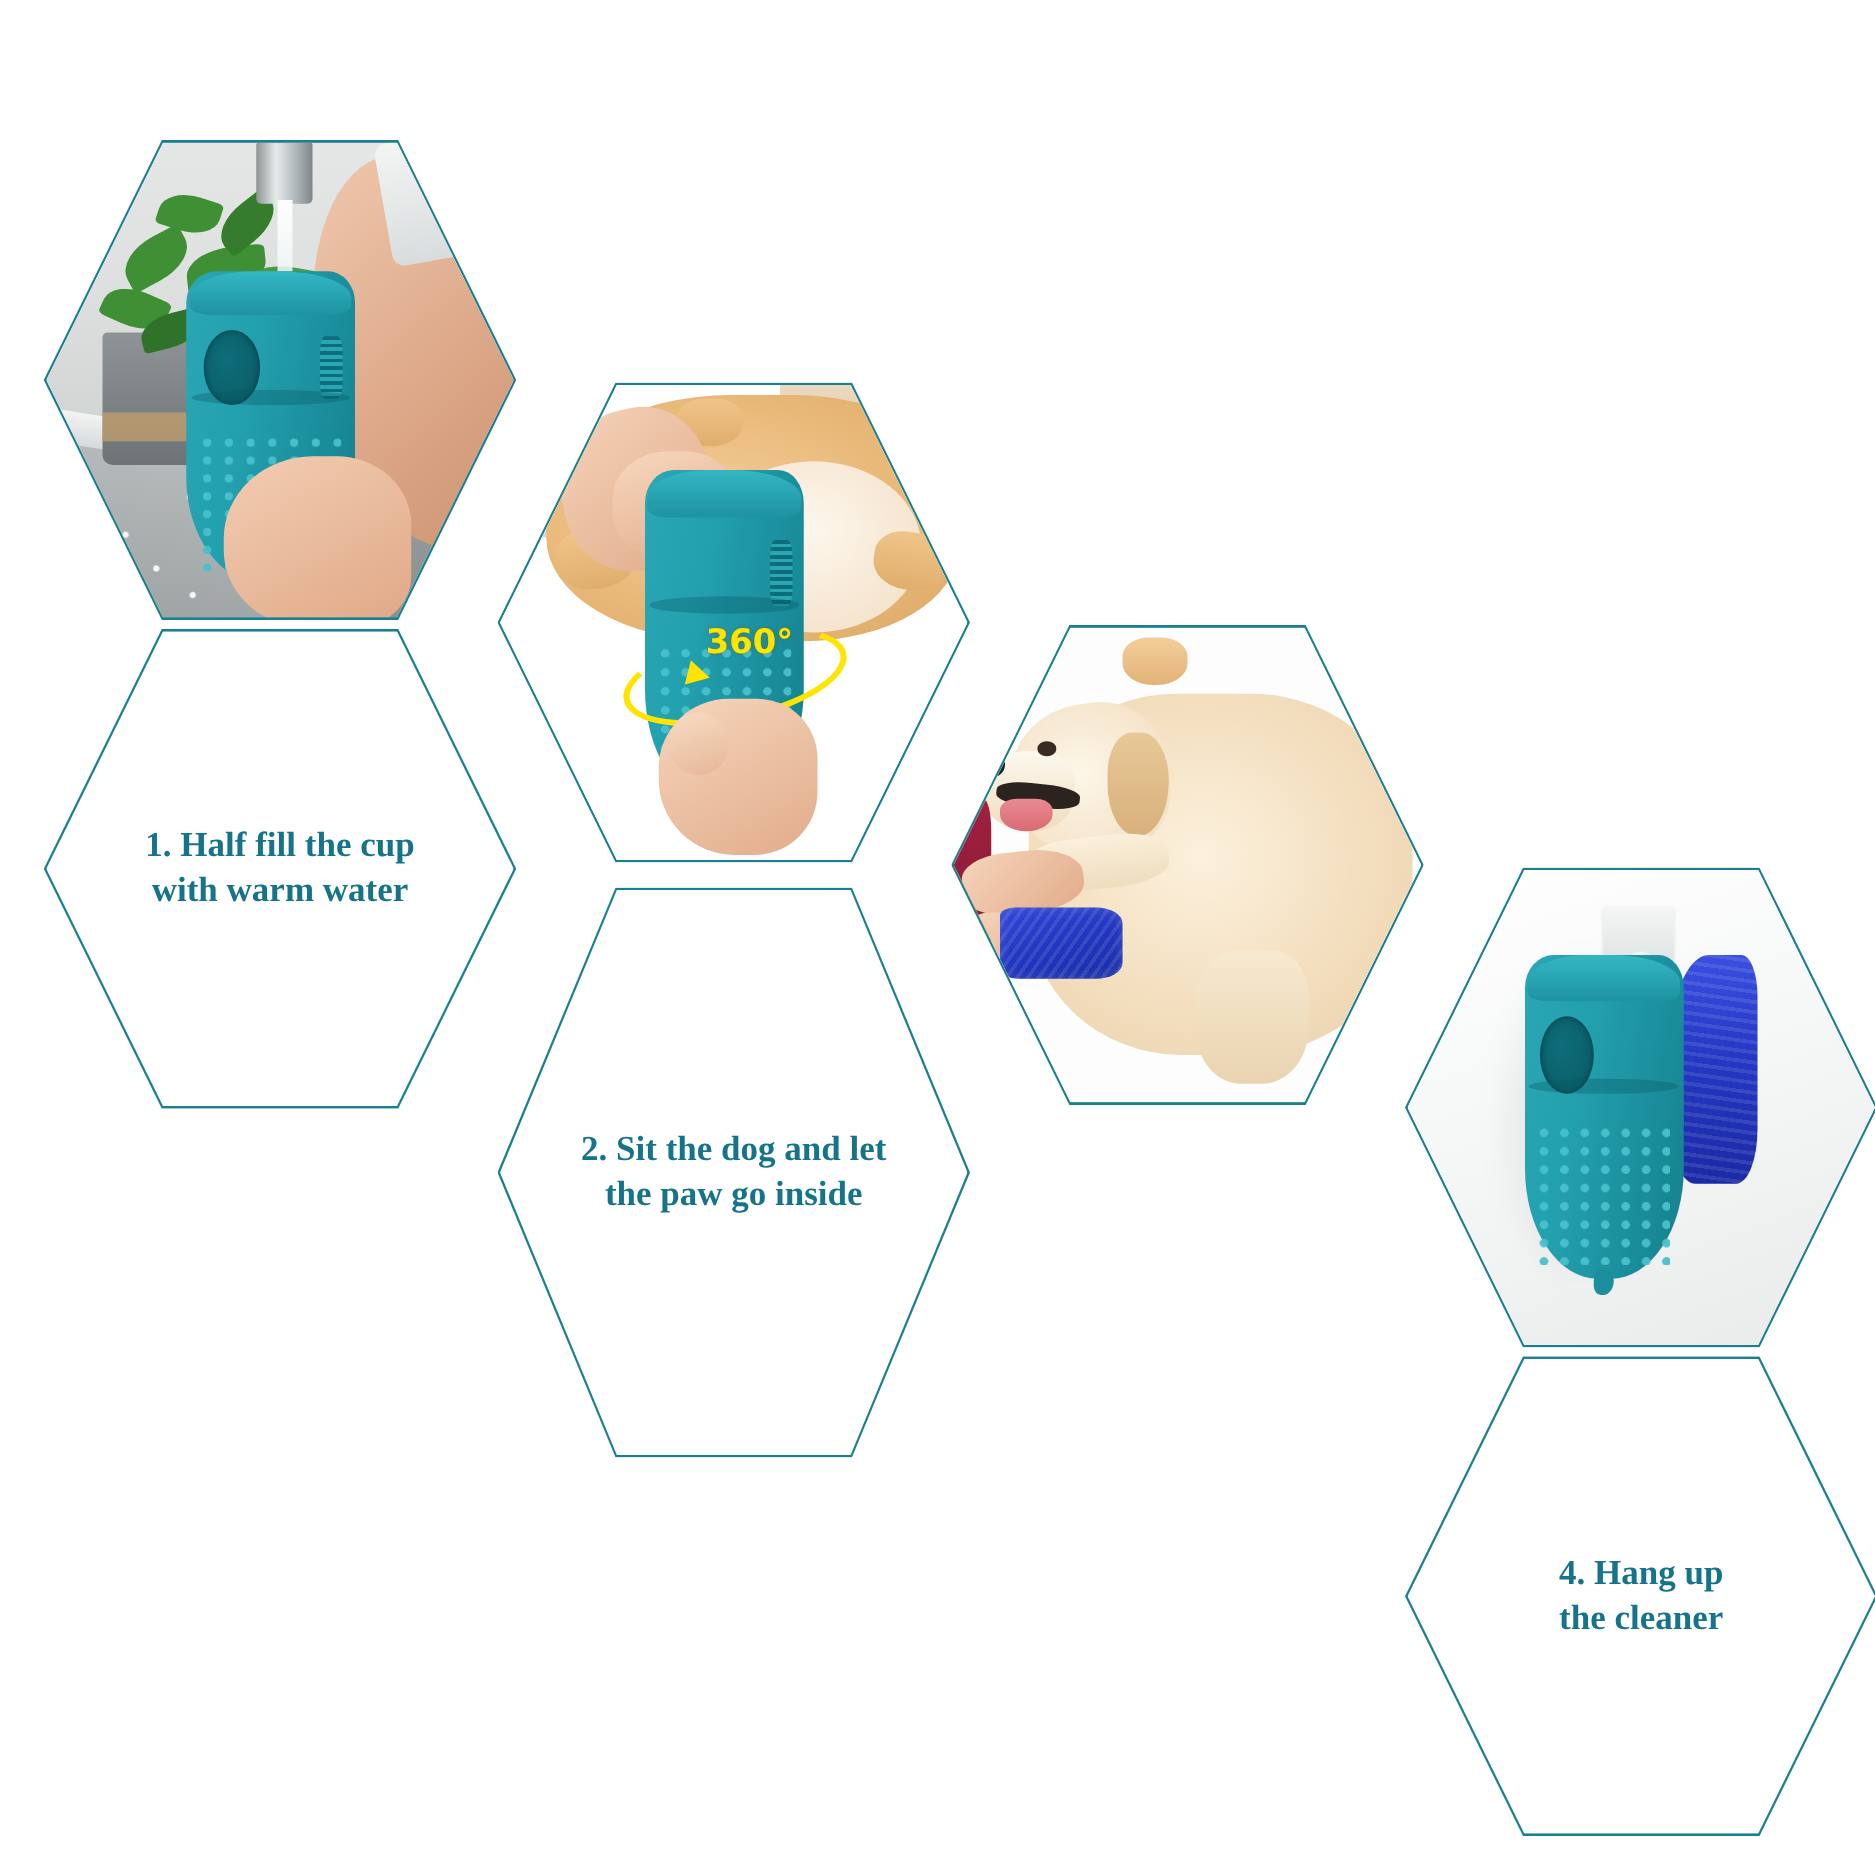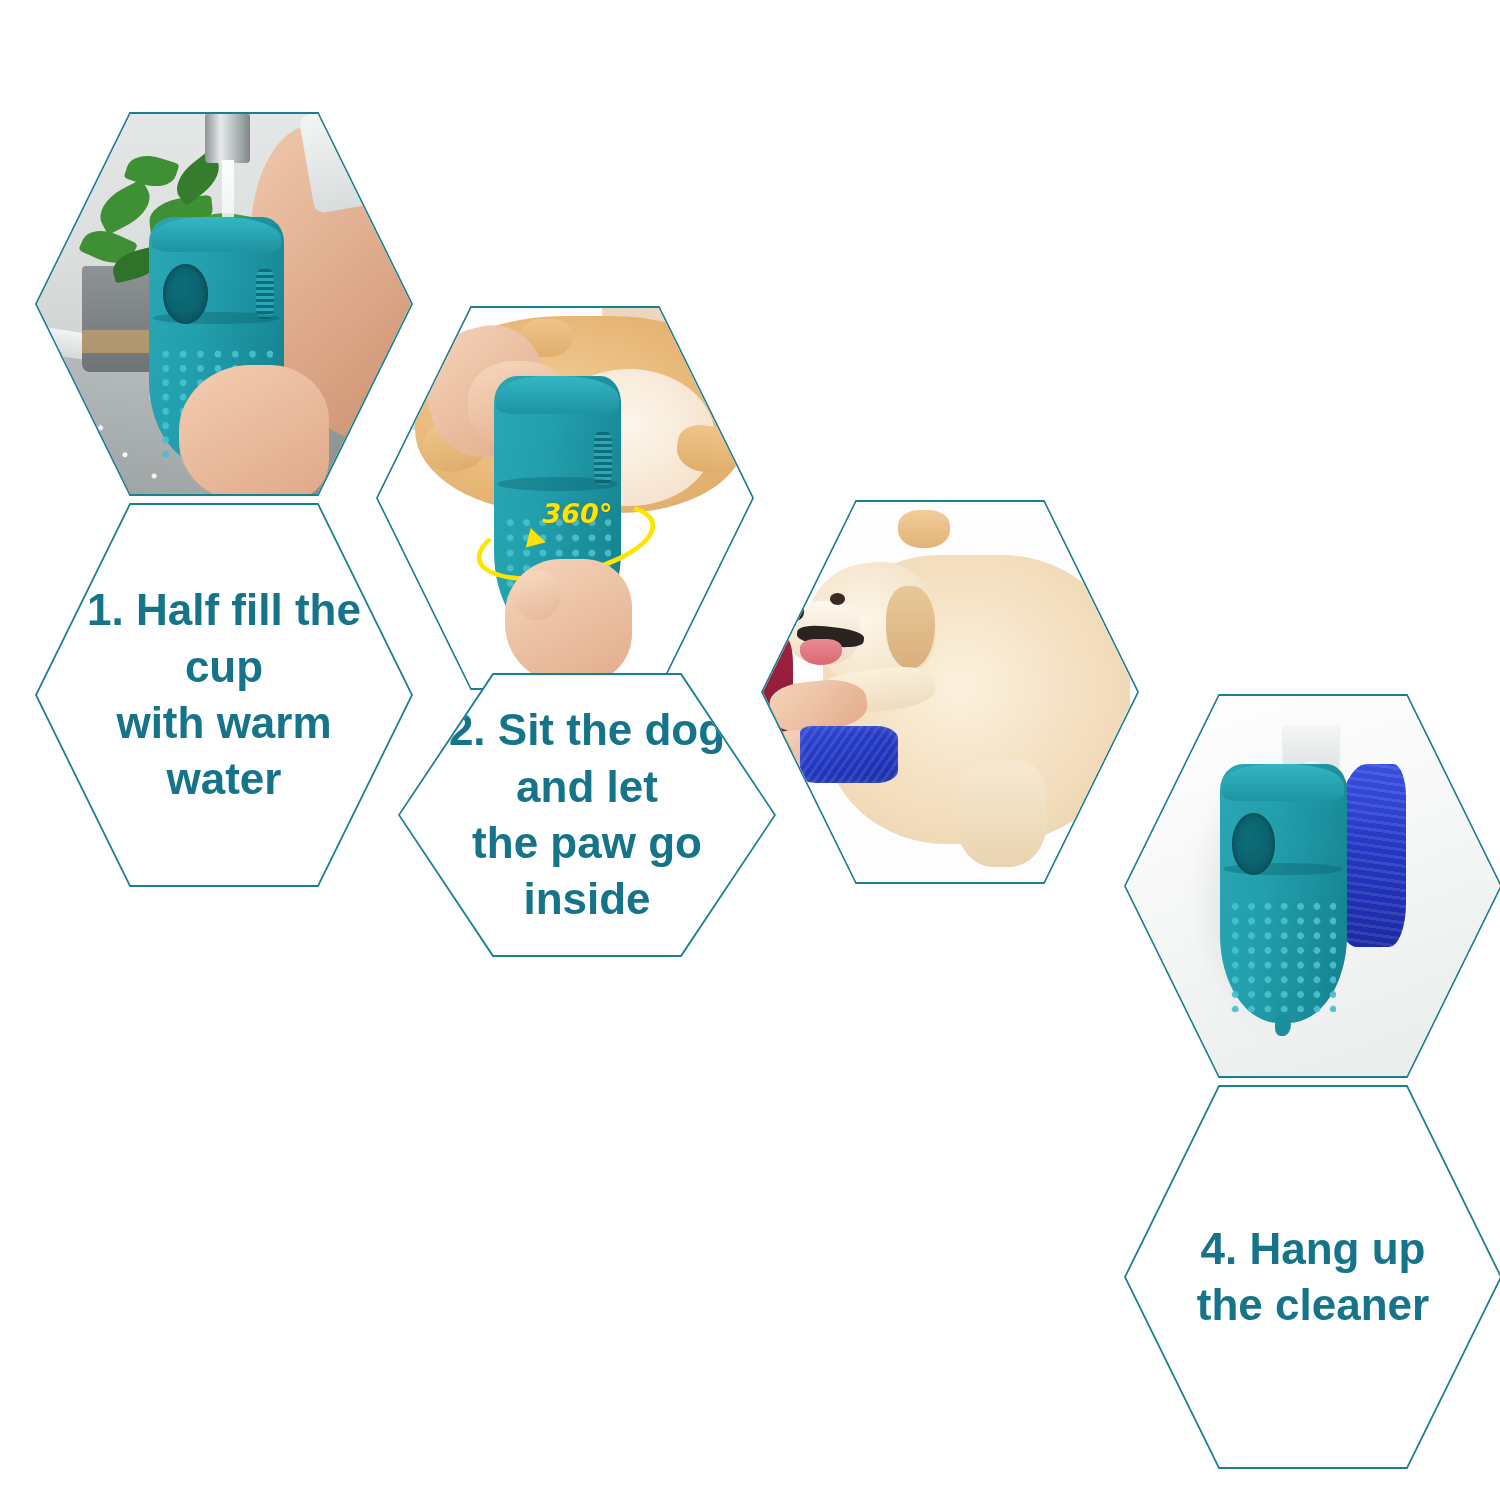--- a/index.html
+++ b/index.html
@@ -40,23 +40,23 @@
     background:#ffffff;
     overflow:hidden;
   }
 
   
   .hex-text .hex-inner{
     display:flex;align-items:center;justify-content:center;
   }
   .step-label{
     color:#16748A;
-    font-family:Liberation Sans, sans-serif;
+    font-family:Liberation Serif, serif;
     font-weight:700;
-    font-size:44px;
+    font-size:28px;
     line-height:1.28;
     text-align:center;
     width:80%;
     white-space:pre-line;
   }
   .hex-t1 .step-label{ text-align:center; }
 
   
   .scene{position:absolute;inset:0;overflow:hidden;}
 
@@ -252,21 +252,21 @@
     </div>
   </div>
 
   <div class="hex hex-outline hex-text hex-t1" style="left:35px;top:503px;width:378px;height:384px;">
     <div class="hex-inner">
       <div class="step-label">1. Half fill the cup
 with warm water</div>
     </div>
   </div>
 
-  <div class="hex hex-outline hex-photo hex-p2" style="left:376px;top:306px;width:378px;height:384px;font-style:italic;">
+  <div class="hex hex-outline hex-photo hex-p2" style="left:398px;top:306px;width:378px;height:384px;">
     <div class="hex-inner">
       <div class="scene">
         <div class="s2-bg"></div>
         <div class="s2-floor"></div>
         <div class="s2-curtainL"></div>
 
         <div class="s2-dogbody"></div>
         <div class="s2-dogbelly"></div>
 
         <div class="s2-paw" style="left:12%;top:30%;width:17%;height:13%;transform:rotate(-10deg);"></div>
@@ -289,21 +289,21 @@
         <div class="arrow360" style="left:40%;top:58.5%;"></div>
         <div class="ann360" style="left:44%;top:50%;">360°</div>
 
         <div class="s2-handL"></div>
         <div class="s2-thumb"></div>
         <div class="s2-maroon"></div>
       </div>
     </div>
   </div>
 
-  <div class="hex hex-outline hex-text hex-t2" style="left:398px;top:673px;width:378px;height:284px;">
+  <div class="hex hex-outline hex-text hex-t2" style="left:398px;top:710px;width:378px;height:456px;">
     <div class="hex-inner">
       <div class="step-label">2. Sit the dog and let
 the paw go inside</div>
     </div>
   </div>
 
   <div class="hex hex-outline hex-photo hex-p3" style="left:761px;top:500px;width:378px;height:384px;">
     <div class="hex-inner">
       <div class="scene">
         <div class="s3-bg"></div>

